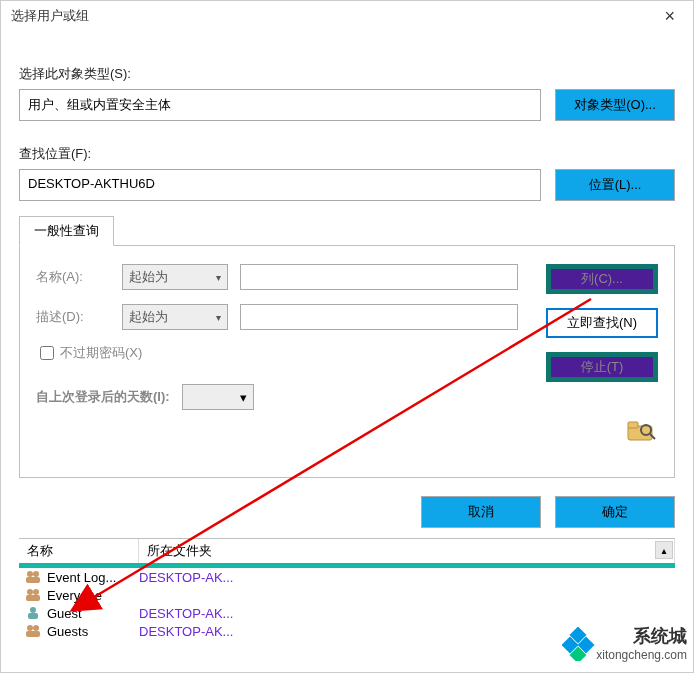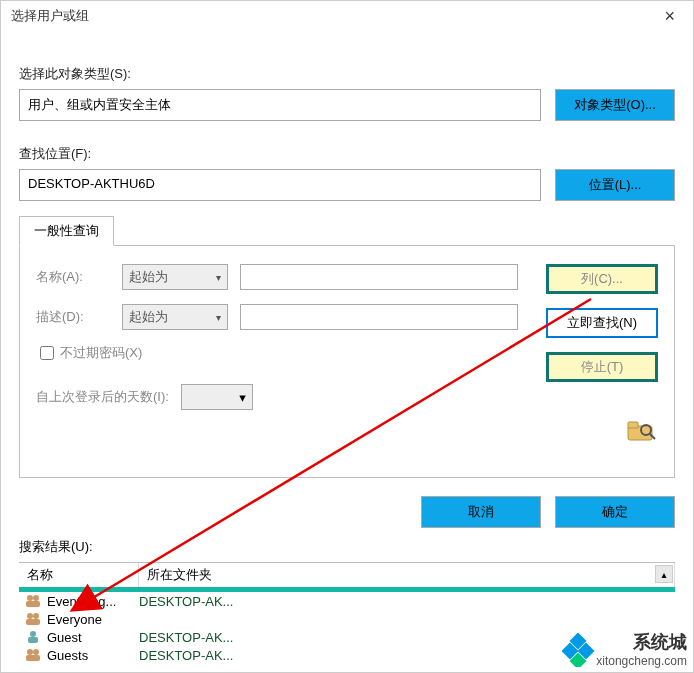--- a/index.html
+++ b/index.html
@@ -98,36 +98,36 @@
       flex: 1;
       border: 1px solid #a9a9a9;
       height: 26px;
       background: #fff;
       padding: 0 6px;
     }
     .check-row { display: flex; align-items: center; gap: 6px; margin: 4px 0; padding-left: 4px; }
     .check-row input[type="checkbox"] { width: 14px; height: 14px; }
     .check-row label { color: #888; font-size: 13px; }
     .days-row { display: flex; align-items: center; gap: 12px; margin-top: 22px; }
-    .days-row .form-label { width: auto; }
+    .days-row .form-label { width: auto; font-weight: bold; }
     .num-combo {
       width: 72px;
       border: 1px solid #a9a9a9;
       background: #eee;
       height: 26px;
       display: flex;
       align-items: center;
       justify-content: flex-end;
       padding: 0 6px;
     }
     .btn-small {
       width: 112px;
       height: 30px;
-      border: 3px solid #0f766e;
-      background: #fef9c3;
+      border: 5px solid #0f766e;
+      background: #4c1d95;
       font-size: 13px;
       color: #888;
       cursor: pointer;
     }
     .search-icon-area {
       margin-top: auto;
       align-self: flex-end;
       padding-top: 20px;
     }
     .magnify {
@@ -177,30 +177,30 @@
       padding: 1px 6px;
       font-size: 13px;
     }
     .result-row .ricon {
       width: 18px; height: 16px;
       margin-right: 4px;
       display: inline-flex;
       align-items: center;
     }
     .result-row .rname { width: 92px; }
-    .result-row .rloc { color: #14532d; }
+    .result-row .rloc { color: #6d28d9; }
     .arrow-overlay {
       position: absolute;
       left: 0; top: 0;
       pointer-events: none;
     }
     .watermark {
       position: absolute;
       right: 6px;
-      bottom: 4px;
+      bottom: 10px;
       display: flex;
       align-items: center;
       gap: 0;
       font-size: 12px;
       color: #555;
     }
     .watermark .logo-sq {
       width: 34px; height: 34px;
       position: relative;
     }
@@ -275,21 +275,20 @@
         </div>
       </div>
     </div>
   </div>
 
   <div class="dialog-btns">
     <button class="btn">取消</button>
     <button class="btn">确定</button>
   </div>
 
-  <div class="results-label">搜索结果(U):</div>
   <div class="results">
     <div class="results-header">
       <div class="col-h">名称</div>
       <div class="col-h">所在文件夹</div>
       <div class="scroll-up">
         <span>▴</span>
       </div>
     </div>
     <div class="result-row">
       <span class="ricon">

